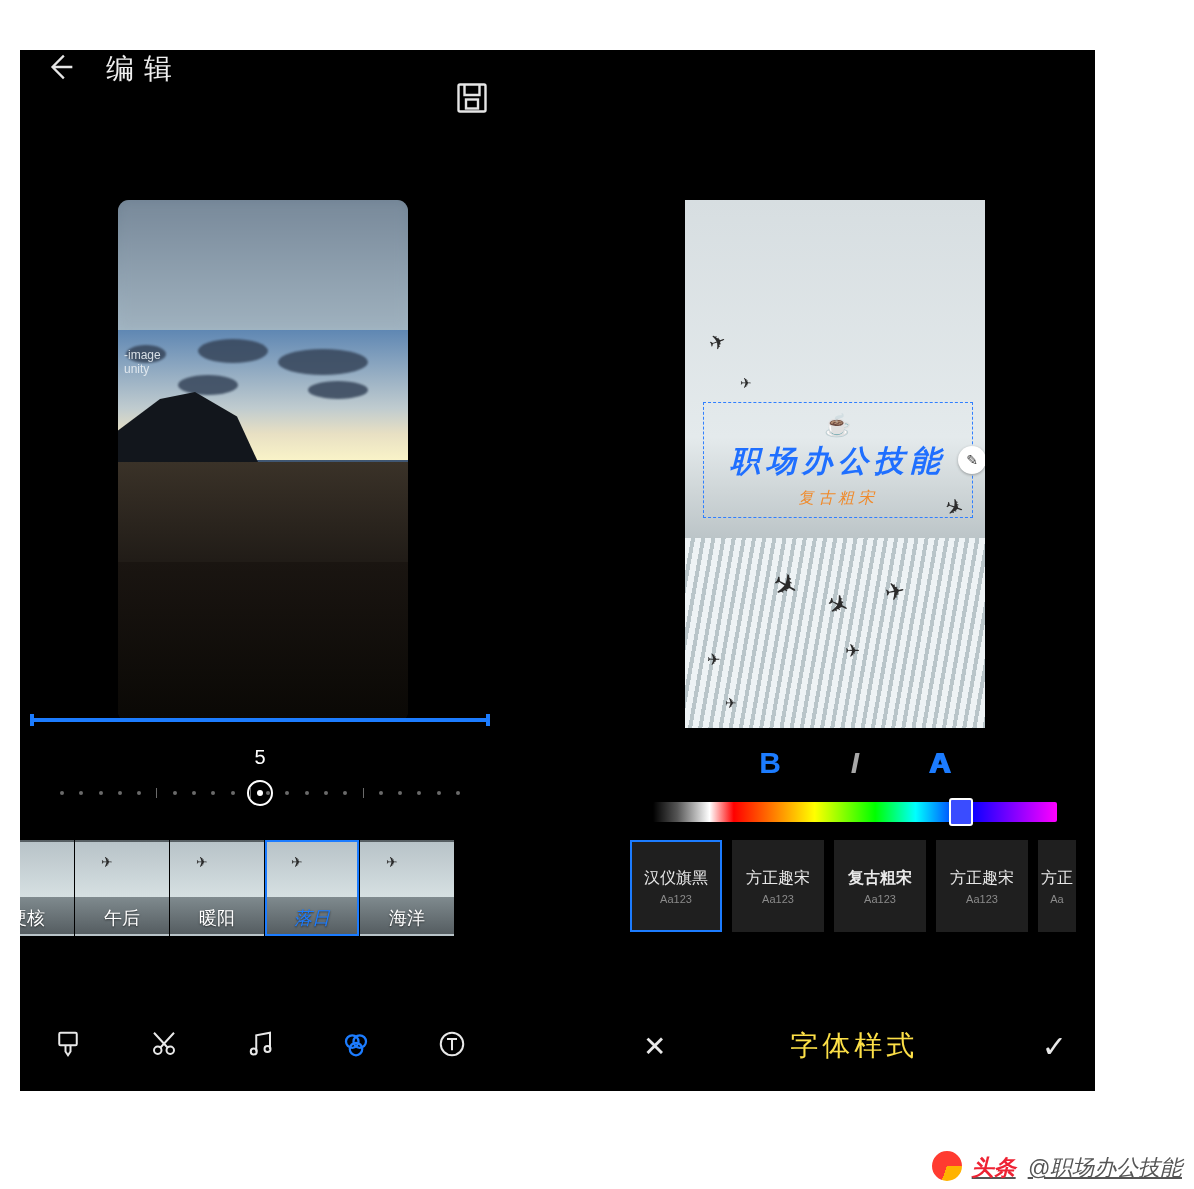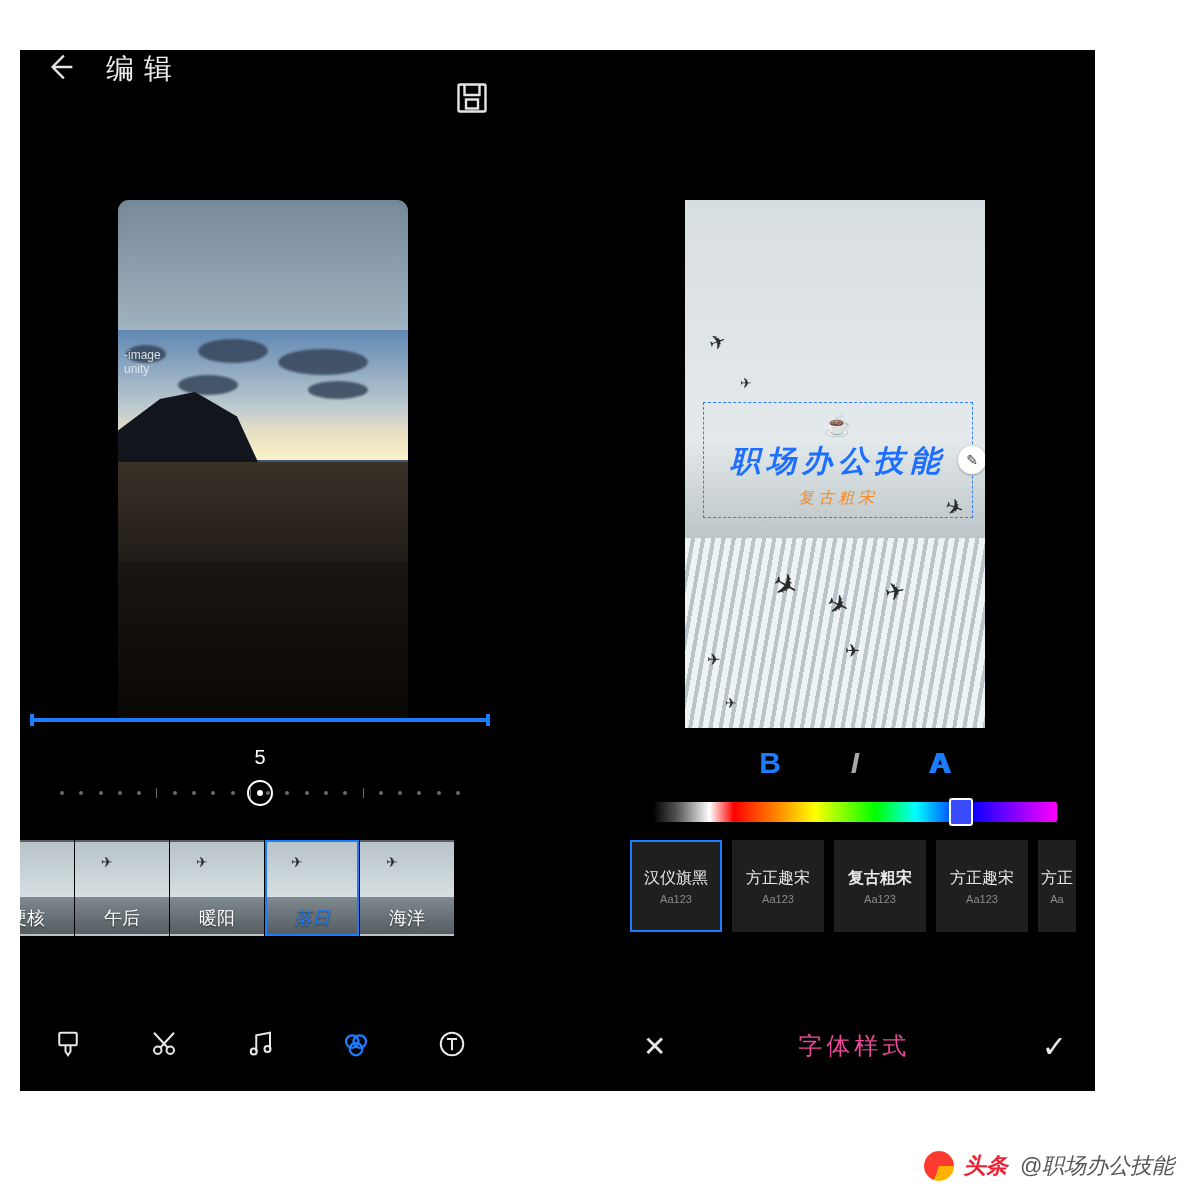--- a/index.html
+++ b/index.html
@@ -203,26 +203,26 @@
   .fontcard.selected { border-color:#1c7cff; }
   .fontcard .name { font-size:16px; color:#e8e8e8; }
   .fontcard .sample { font-size:11px; color:#8a8a8a; margin-top:4px;}
   .pr-bottom {
     position:absolute; left:0; right:0; bottom:10px; height:70px;
     display:flex; align-items:center; justify-content:space-between;
     padding:0 28px;
   }
   .pr-bottom .x { font-size:28px; color:#e8e8e8;}
   .pr-bottom .chk { font-size:30px; color:#e8e8e8;}
-  .pr-bottom .lbl { font-size:24px; color:#ec4899; letter-spacing:4px;}
+  .pr-bottom .lbl { font-size:28px; color:#fde047; letter-spacing:4px;}
 
   .watermark {
-    position:absolute; right:20px; bottom:6px;
-    display:flex; align-items:center; gap:8px;
-    color:#555; font-size:22px; font-style:italic; font-weight:500;
+    position:absolute; right:12px; bottom:6px;
+    display:flex; align-items:flex-end; gap:8px;
+    color:#555; font-size:22px; font-style:italic; font-weight:500;text-decoration:underline;
   }
   .watermark .logo {
     width:34px; height:34px; border-radius:50%;
     background: conic-gradient(#ff3b30 0 90deg, #ffb300 90deg 200deg, #ff3b30 200deg 360deg);
     border:2px solid #fff; position:relative;
   }
   .watermark .brand { color:#e23; font-weight:600; margin-right:4px;}
 </style>
 </head>
 <body>

